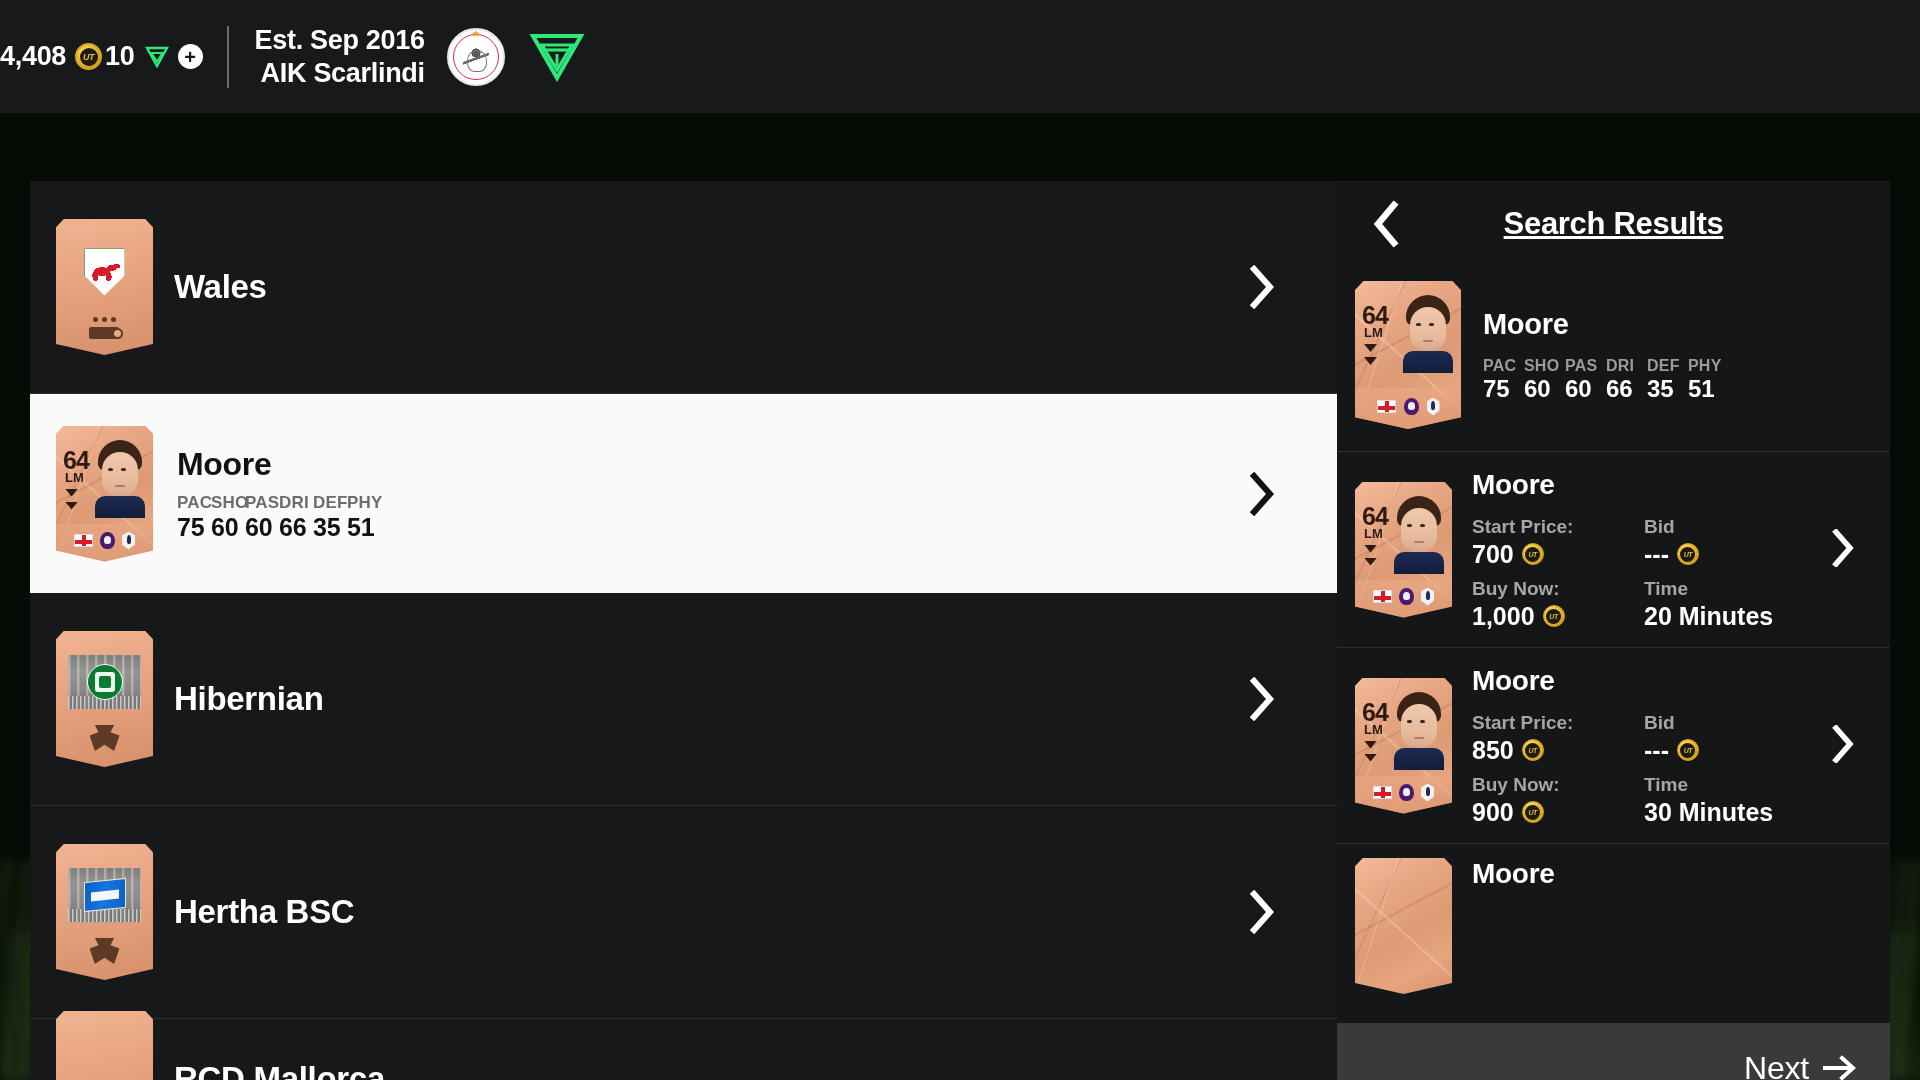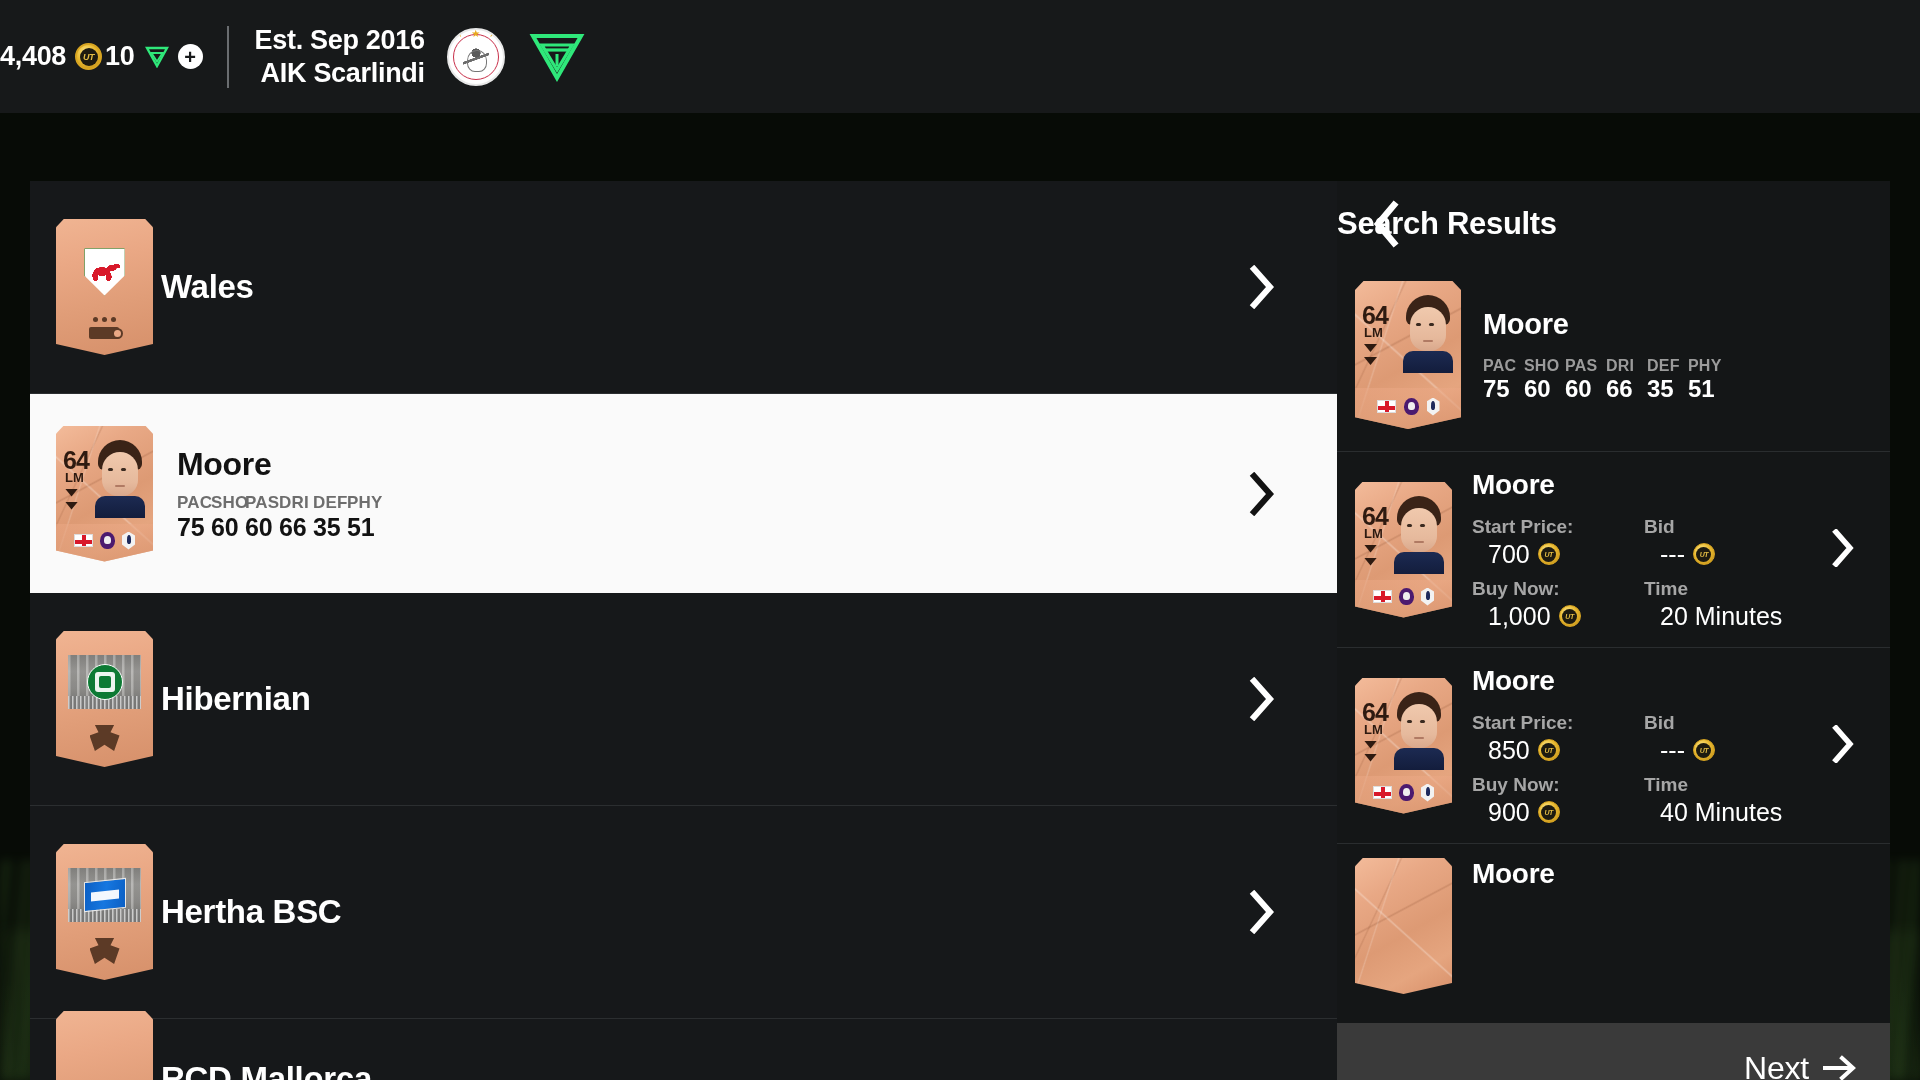--- a/index.html
+++ b/index.html
@@ -129,21 +129,21 @@
   .club-row{
     height:213px; display:flex; align-items:center;
     border-bottom:1px solid #2b2e30; padding:0 0 0 26px;
     position:relative; background:#16181a;
   }
   .club-row.selected{ background:#fafafa; height:199px; border-bottom:none; }
   .club-row.partial{ height:120px; border-bottom:none; }
 
   .row-label{
     font-size:33px; font-weight:600; color:#ffffff; letter-spacing:-0.3px;
-    margin-left:8px;
+    margin-left:21px;
   }
 
   .row-chevron{
     position:absolute; right:62px; top:50%; transform:translateY(-50%);
     font-size:0; line-height:0;
   }
   .chev-svg{ width:26px; height:44px; }
 
   
   .item-card{
@@ -363,23 +363,24 @@
   }
   .rp-header{
     height:86px; display:flex; align-items:center; position:relative;
     padding:0 20px;
   }
   .rp-back{
     width:46px; height:46px; display:flex; align-items:center; justify-content:center;
     margin-left:6px;
   }
   .rp-title{
-    position:absolute; left:0; right:0; text-align:left;
+    position:absolute; left:0; right:0; text-align:center;
     font-size:31px; font-weight:600; color:#fff; letter-spacing:-0.3px;
     pointer-events:none;
+    text-decoration:underline;
   }
 
   .rp-hero{
     display:flex; align-items:center; padding:14px 0 22px 18px;
     border-bottom:1px solid #2a2d2f; min-height:176px;
   }
   .rp-hero-info{ margin-left:22px; display:flex; flex-direction:column; }
   .rp-hero-name{
     font-size:29px; font-weight:600; color:#fff; letter-spacing:-0.3px;
     margin-bottom:10px;
@@ -399,22 +400,22 @@
   .auction-info{ margin-left:20px; flex:1; }
   .auction-name{
     font-size:28px; font-weight:600; color:#fff; letter-spacing:-0.3px;
     margin-bottom:8px;
   }
   .auction-grid{
     display:grid; grid-template-columns:172px auto; row-gap:2px;
   }
   .a-label{ font-size:19px; font-weight:600; color:#a6a6a6; padding-top:7px; }
   .a-value{
-    font-size:25px; font-weight:400; color:#fff; display:flex;
-    align-items:center; gap:8px;margin-left:16px;
+    font-size:25px; font-weight:700; color:#fff; display:flex;
+    align-items:center; gap:8px;
   }
   .coin-sm{
     width:22px; height:22px; border-radius:50%;
     background:radial-gradient(circle at 38% 32%, #ffe98a 0%, #e8b830 45%, #c08d16 100%);
     border:1.5px solid #d8a521; flex:none;
     display:flex; align-items:center; justify-content:center;
   }
   .coin-sm::after{
     content:"UT"; font-size:7px; font-weight:700; color:#e3bc45;
     background:#1d1a10; width:15px; height:15px; border-radius:50%;
@@ -765,21 +766,21 @@
           <div class="a-value">
               <span>---</span>
               <span class="coin-sm"></span>
             </div>
           <div class="a-label">Buy Now:</div>
           <div class="a-label">Time</div>
           <div class="a-value">
               <span>900</span>
               <span class="coin-sm"></span>
             </div>
-          <div class="a-value">40 Minutes</div>
+          <div class="a-value">30 Minutes</div>
         </div>
       </div>
 
       <div class="auction-chevron">
         <svg width="22" height="38" viewBox="0 0 22 38">
             <path d="M4 3 L18 19 L4 35" fill="none" stroke="#ffffff" stroke-width="5.5" stroke-linecap="square"></path>
           </svg>
       </div>
     </div>
 

